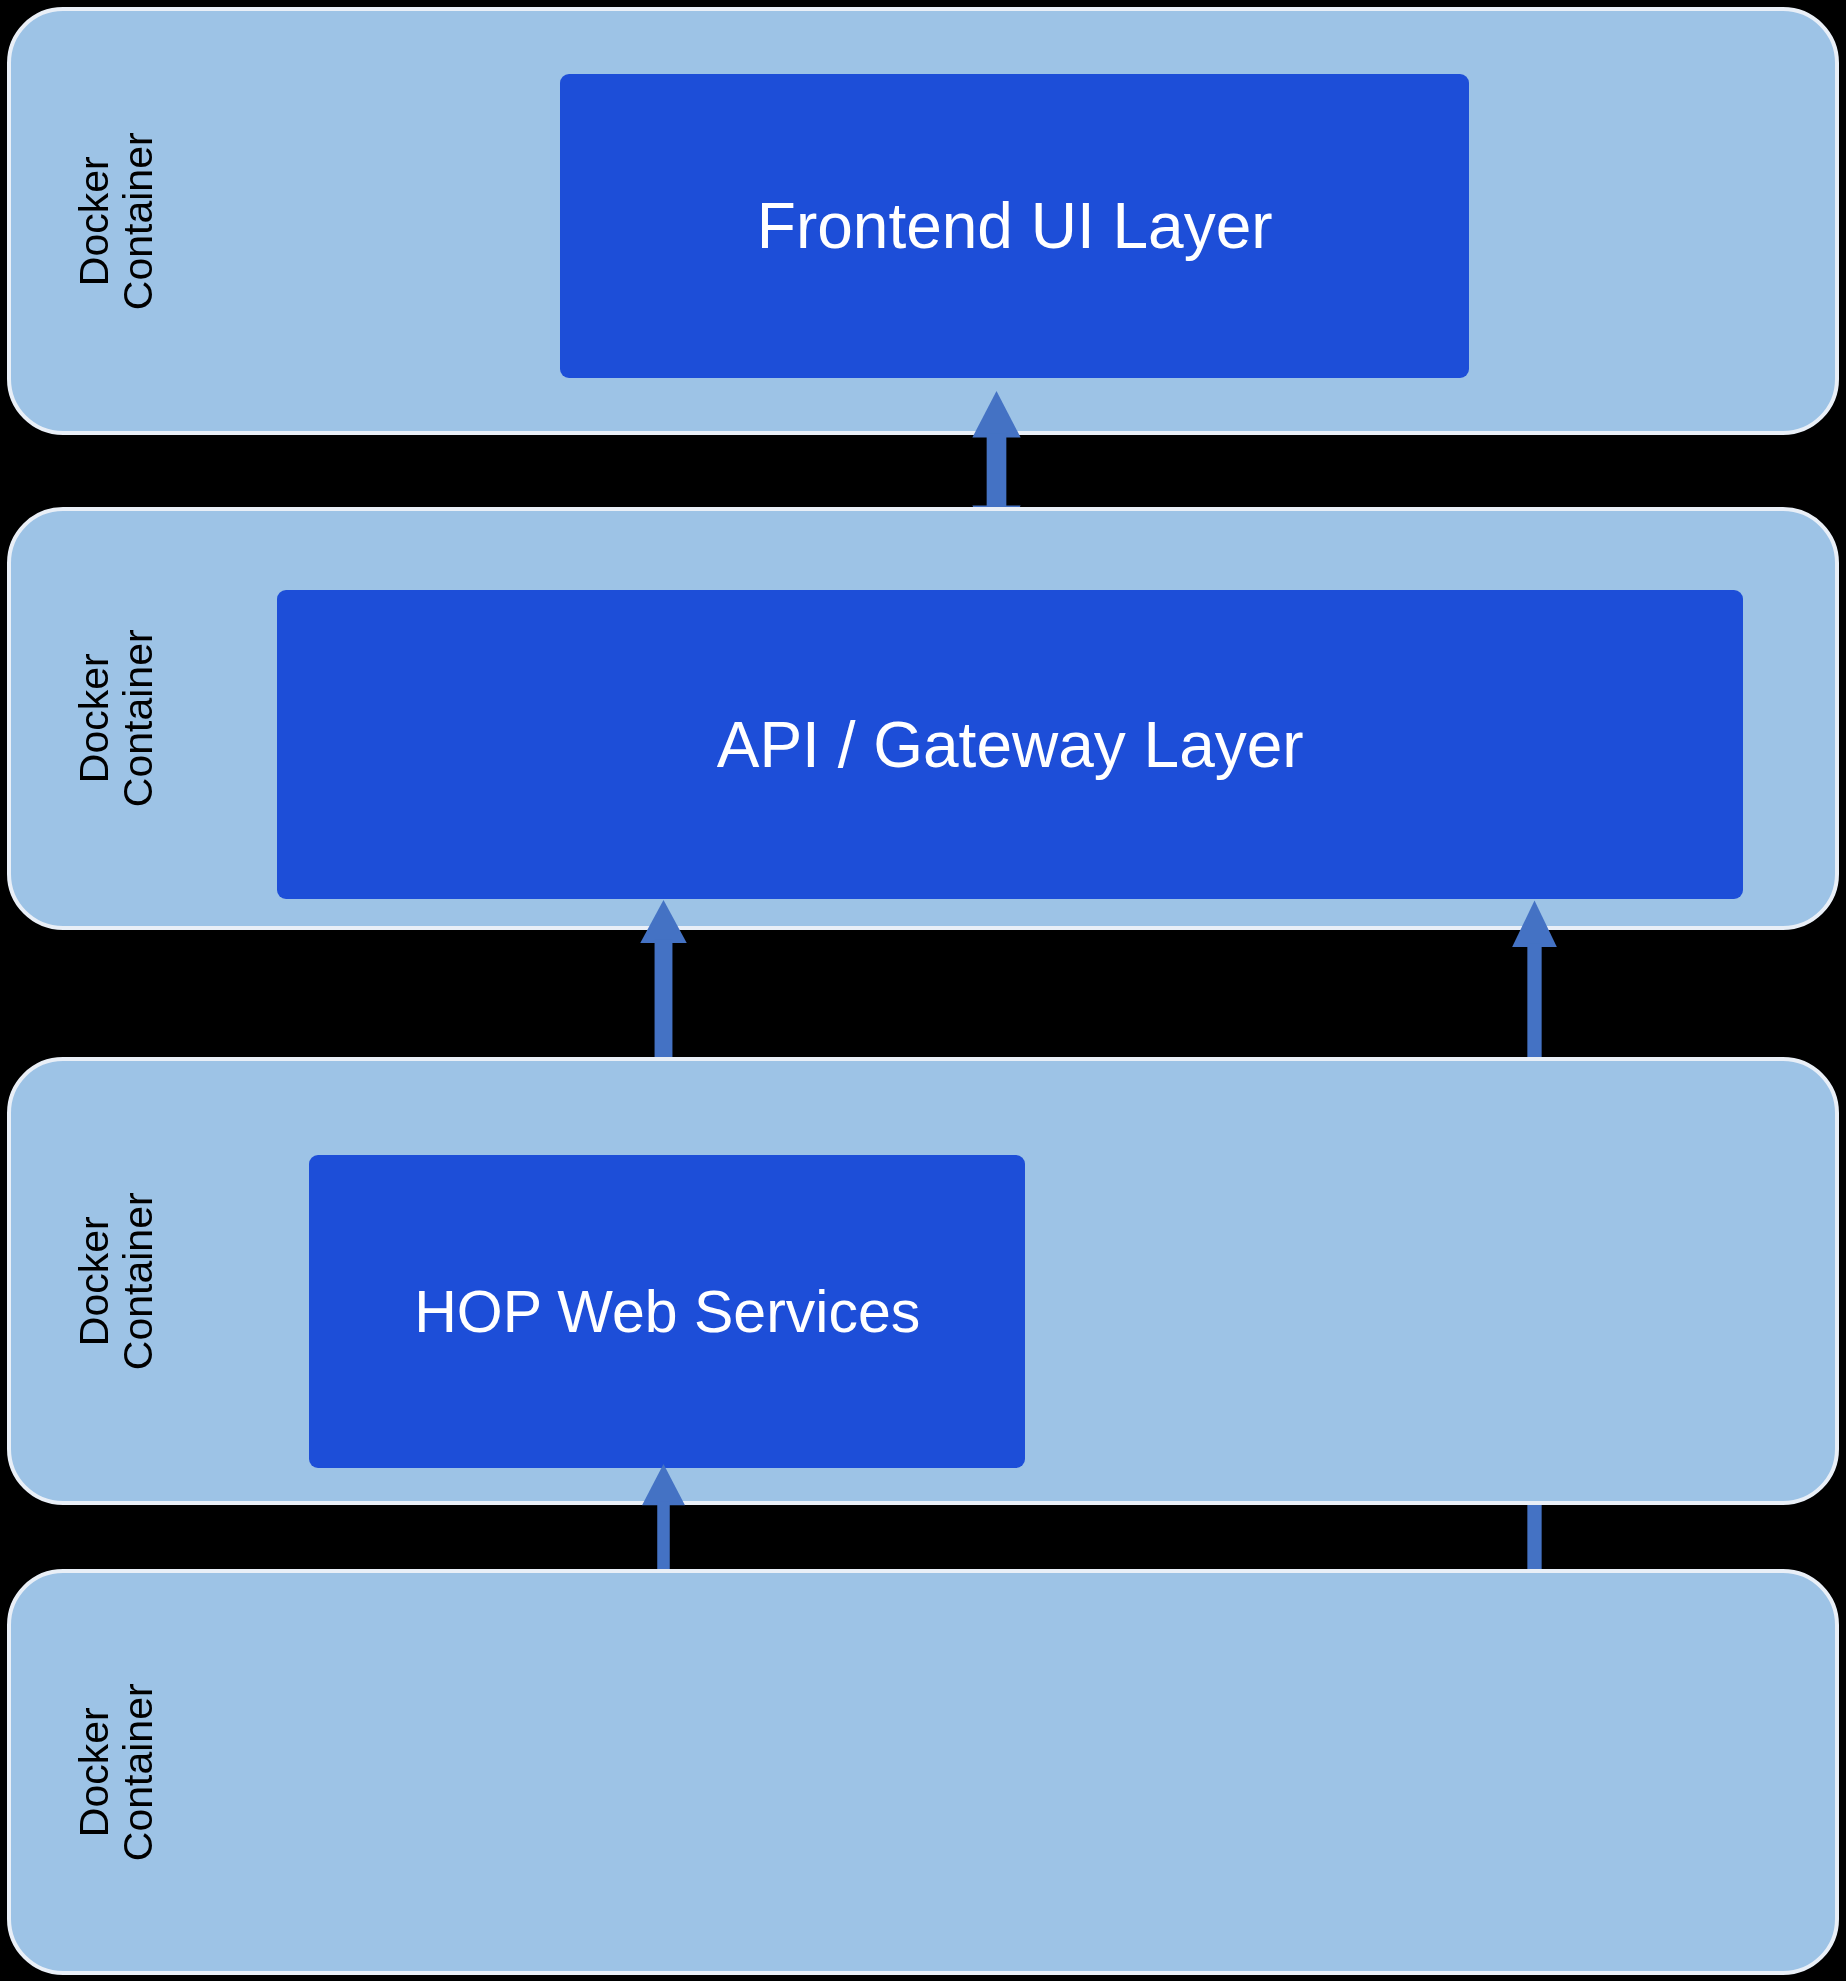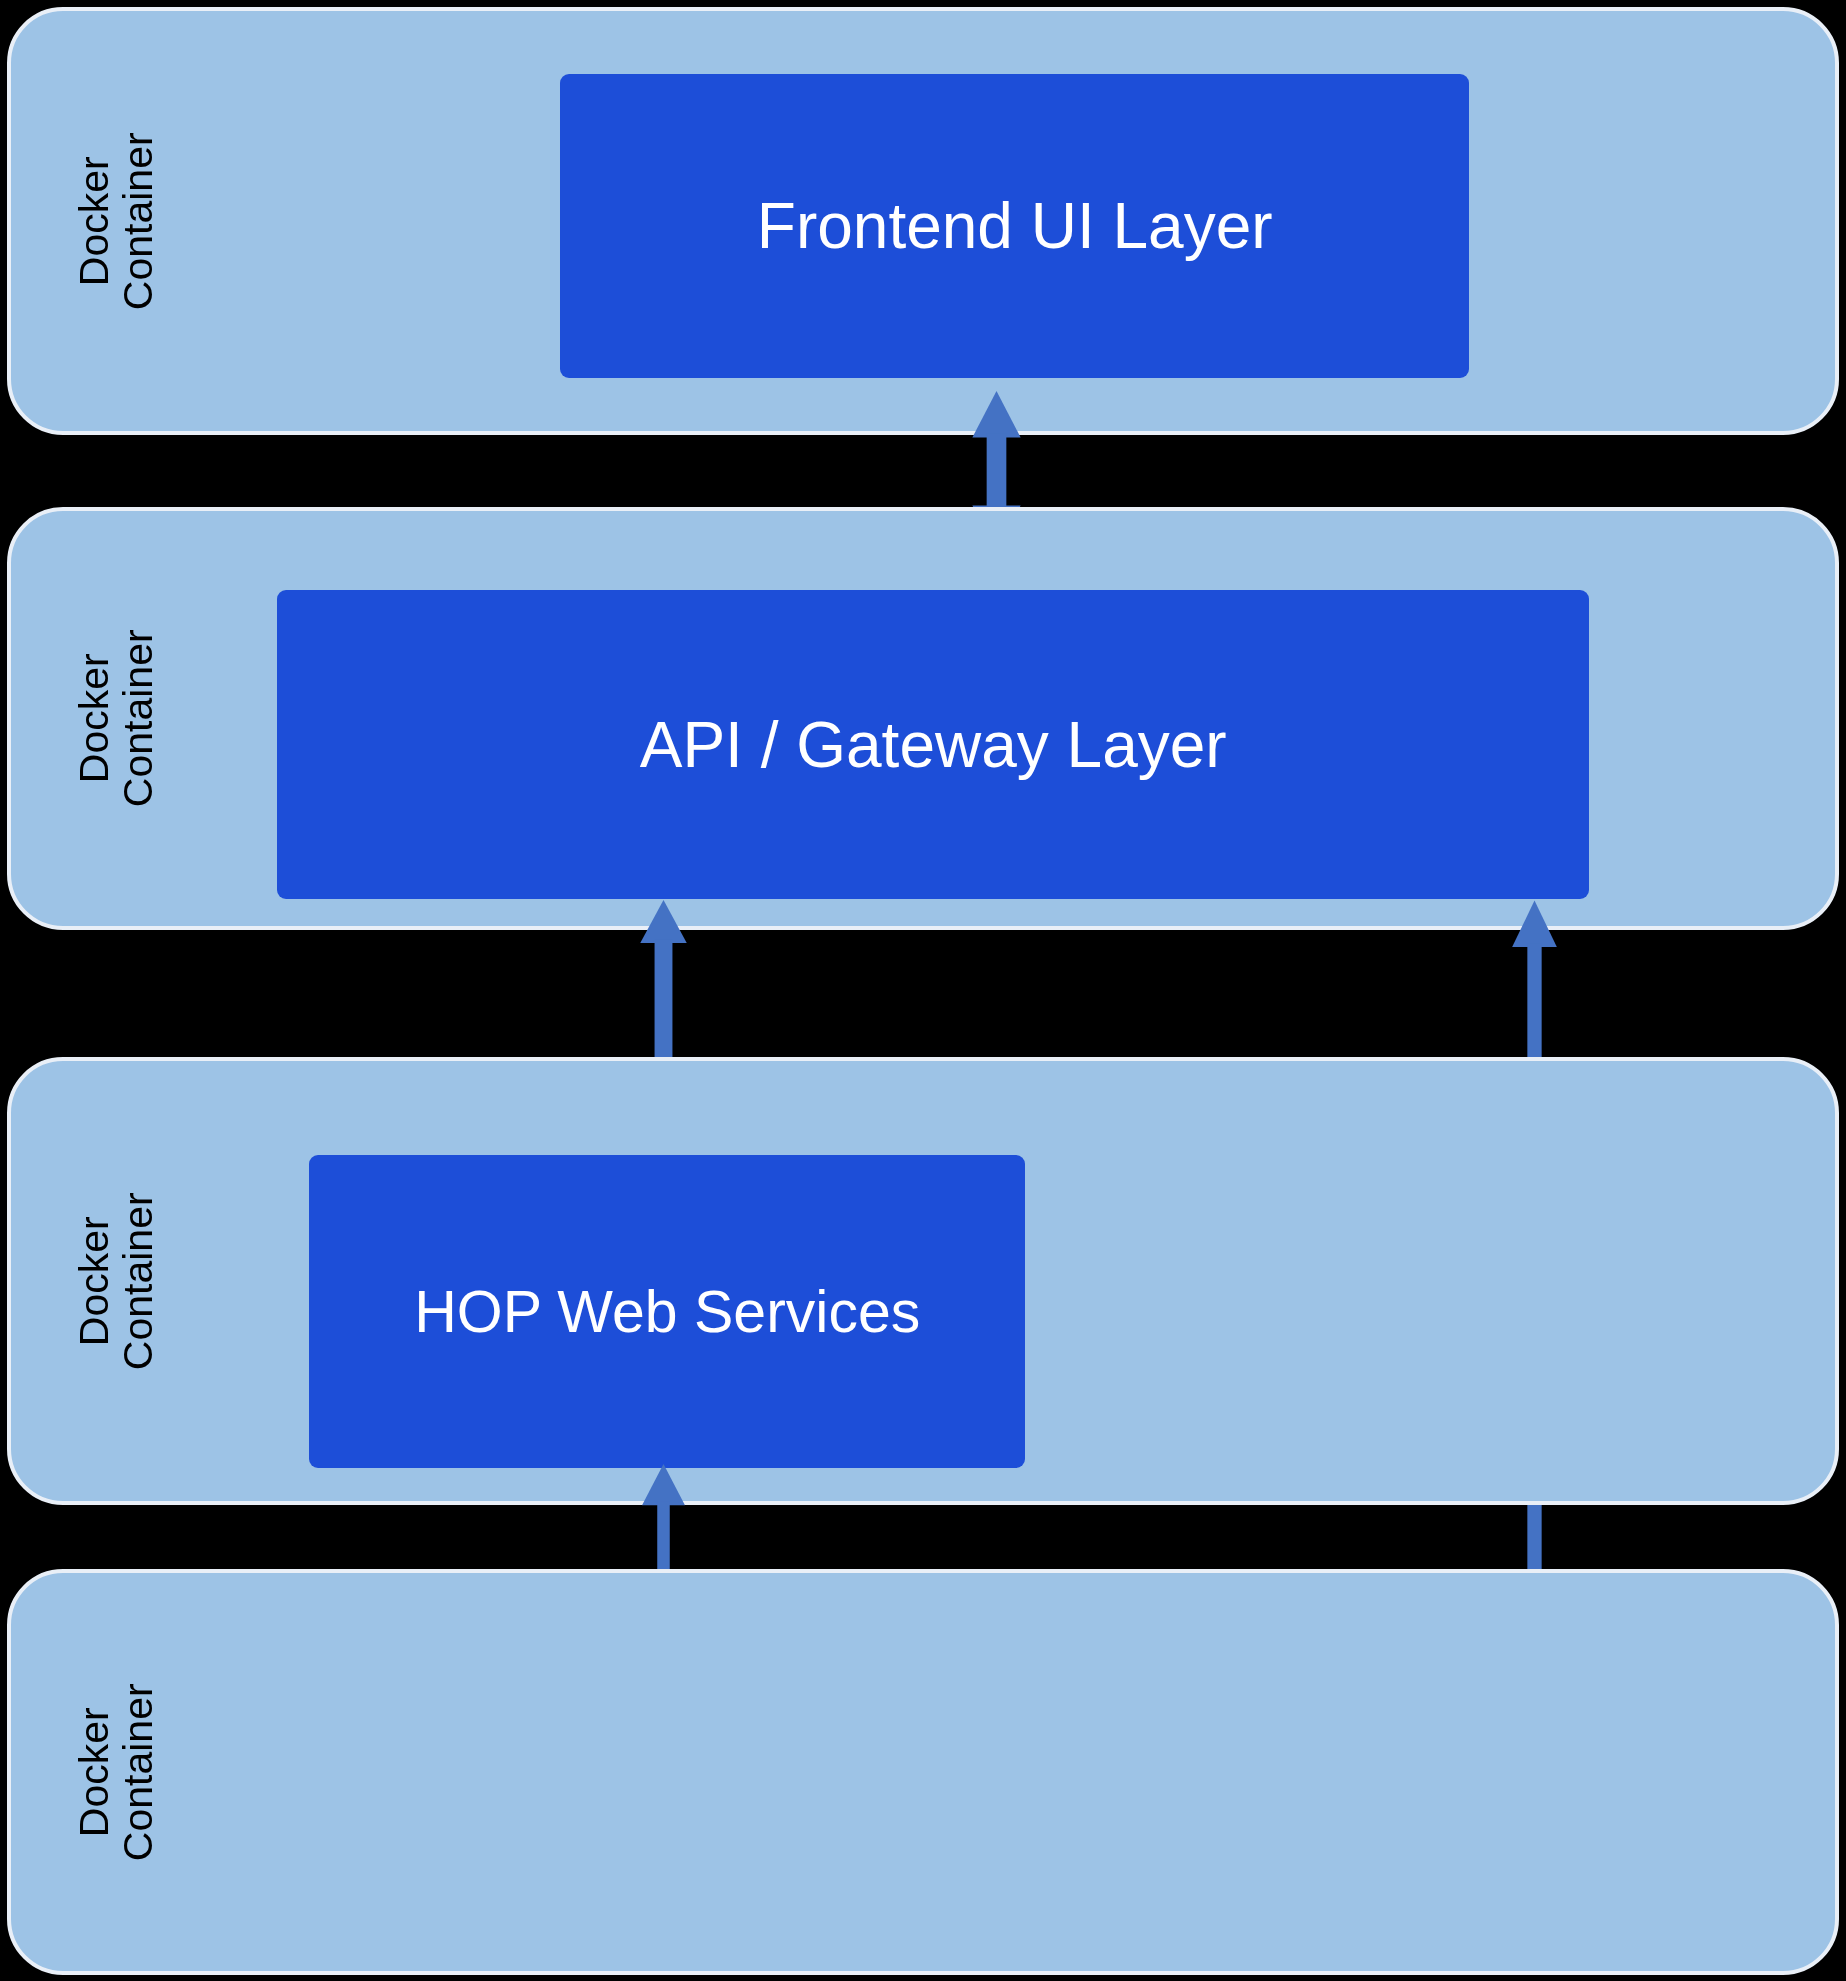--- a/index.html
+++ b/index.html
@@ -101,21 +101,21 @@
         <polygon points="35,180 62,128 8,128"></polygon>
       </g>
     </svg>
   </div>
 
   <div class="docker-container" style="left:7.2px; top:507px; width:1832px; height:423px;">
     <div class="docker-label">
       <div class="docker-label-text">Docker
 Container</div>
     </div>
-    <div class="layer-box" style="left:266px; top:79px; width:1312px; height:309px;">API / Gateway Layer</div>
+    <div class="layer-box" style="left:266px; top:79px; width:1466px; height:309px;">API / Gateway Layer</div>
   </div>
 
   <div class="arrow" style="left:634px; top:900px; width:59px; height:246px;">
     <svg width="59" height="246" viewBox="0 0 66 275">
       <g fill="#4472C4">
         <polygon points="33,0 59,48 7,48"></polygon>
         <rect x="23" y="44" width="20" height="188"></rect>
         <polygon points="33,275 59,227 7,227"></polygon>
       </g>
     </svg>

